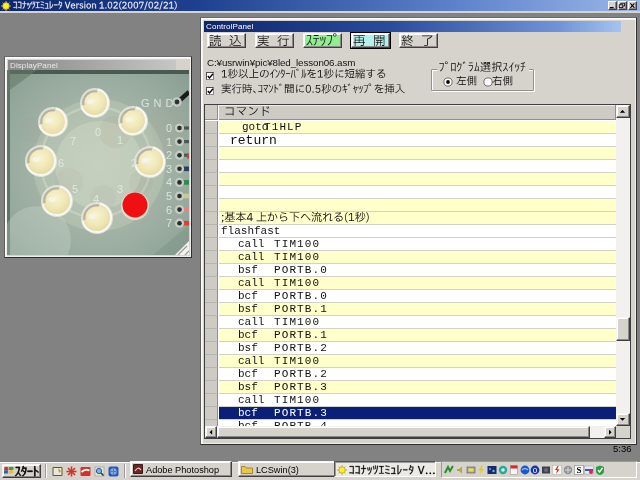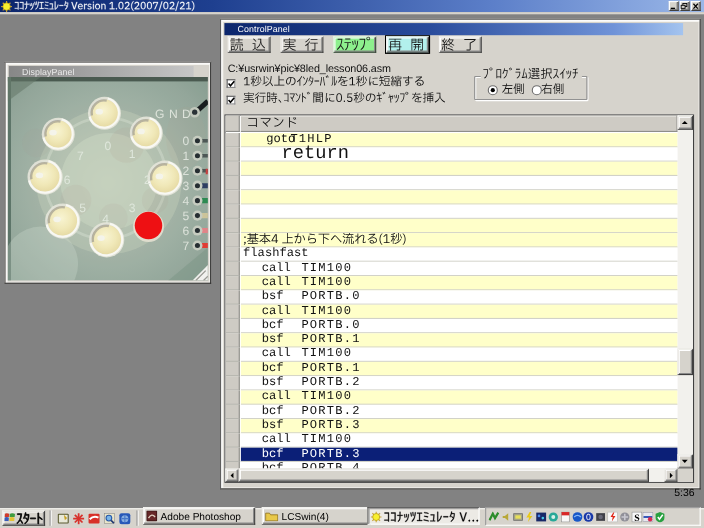--- a/index.html
+++ b/index.html
@@ -2,21 +2,21 @@
 <html><head><meta charset="utf-8"><style>
 html,body{margin:0;padding:0;width:640px;height:480px;overflow:hidden;
  font-family:"Liberation Sans",sans-serif;}
 *{box-sizing:border-box}
 .abs{position:absolute}
 body{position:relative;background:#828282}
 .win{position:absolute;border:1px solid #2f2f2f;border-top-color:#6a6a6a;border-left-color:#5e5e5e;
  background:#d6d3cc;
  box-shadow:inset 1px 1px 0 #fbfbfb, inset 2px 2px 0 #f4f3ef, inset -1px -1px 0 #efeeea}
 .tb{position:absolute;left:3px;right:15px;top:3px;height:11px;
- font-size:8px;color:#fff;line-height:11.5px;padding-left:12px;letter-spacing:0.1px}
+ font-size:8px;color:#fff;line-height:11.5px;padding-left:2px;letter-spacing:0.1px}
 .btn{position:absolute;background:#d6d3cc;border:1px solid #3f3f3f;
  border-top-color:#f6f5f2;border-left-color:#f6f5f2;
  box-shadow:inset -1px -1px 0 #8a8a8a,inset 1px 1px 0 #fff}
 .cell-fix{position:absolute;background:#cecbc4;border-right:1px solid #8e8e8a;
  border-bottom:1px solid #b6b6b0}
 .mono{font-family:"Liberation Mono",monospace;}
 </style></head><body>
 
 <div class="abs" style="left:0;top:0;width:640px;height:11px;background:linear-gradient(90deg,#0c266c,#1e3f8f 30%,#5c7fc9 70%,#9ab7e8)"></div>
 <svg class="abs" style="left:1px;top:1px" width="10" height="10">
@@ -232,21 +232,21 @@
 <div class="cell-fix" style="left:219px;top:105px;width:397px;height:15px;border-bottom-color:#8e8e8a;box-shadow:inset 0 1px 0 #eeede9"></div>
 <svg style="position:absolute;left:224px;top:106px;overflow:visible" width="49" height="16">
     <path d="M9.5 0.0H8.7V-1.0H1.6V-1.7H8.7V-7.2H1.8V-8.0H9.5Z M13.0 -8.0H22.0V-7.3Q21.3 -6.0 20.2 -4.9Q19.1 -3.7 17.7 -2.8Q18.8 -1.7 19.7 -0.7L19.1 -0.1Q17.0 -2.6 14.7 -4.5L15.3 -5.1Q16.3 -4.2 17.1 -3.4Q18.4 -4.2 19.4 -5.2Q20.4 -6.2 21.0 -7.3H13.0Z M28.9 -5.9Q27.2 -7.0 25.3 -7.9L25.7 -8.6Q27.6 -7.7 29.3 -6.6ZM25.4 -1.0Q27.5 -1.4 28.9 -2.1Q30.3 -2.9 31.3 -4.1Q32.4 -5.3 33.1 -7.1L33.8 -6.6Q32.7 -3.8 30.7 -2.3Q28.8 -0.8 25.7 -0.2Z M44.7 -6.8Q44.2 -8.0 43.6 -8.8L44.2 -9.1Q44.9 -8.1 45.3 -7.1ZM39.6 -8.9V-5.7Q42.4 -4.7 45.1 -3.4L44.7 -2.6Q42.1 -4.0 39.6 -4.9V0.5H38.8V-8.9ZM43.4 -6.3Q43.0 -7.3 42.3 -8.3L42.9 -8.6Q43.7 -7.4 44.0 -6.5Z" transform="translate(0,9.4)" fill="#111"></path>
   </svg>
 <div class="cell-fix" style="left:205px;top:121px;width:13px;height:13px"></div>
 <div class="abs" style="left:219px;top:121px;width:397px;height:13px;background:#ffffc9;border-bottom:1px solid #d2d2c8"></div>
 <div class="abs mono" style="left:242px;top:121px;font-size:11px;line-height:13px;color:#111">goto</div>
 <div class="abs mono" style="left:264px;top:121px;font-size:11px;line-height:13px;letter-spacing:1.1px;color:#111">T1HLP</div>
 <div class="cell-fix" style="left:205px;top:134px;width:13px;height:13px"></div>
 <div class="abs" style="left:219px;top:134px;width:397px;height:13px;background:#ffffff;border-bottom:1px solid #d2d2c8"></div>
-<div class="abs mono" style="left:256px;top:134px;font-size:17px;line-height:13px;color:#111">return</div>
+<div class="abs mono" style="left:230px;top:134px;font-size:13px;line-height:13px;color:#111">return</div>
 <div class="cell-fix" style="left:205px;top:147px;width:13px;height:13px"></div>
 <div class="abs" style="left:219px;top:147px;width:397px;height:13px;background:#ffffc9;border-bottom:1px solid #d2d2c8"></div>
 <div class="cell-fix" style="left:205px;top:160px;width:13px;height:13px"></div>
 <div class="abs" style="left:219px;top:160px;width:397px;height:13px;background:#ffffff;border-bottom:1px solid #d2d2c8"></div>
 <div class="cell-fix" style="left:205px;top:173px;width:13px;height:13px"></div>
 <div class="abs" style="left:219px;top:173px;width:397px;height:13px;background:#ffffc9;border-bottom:1px solid #d2d2c8"></div>
 <div class="cell-fix" style="left:205px;top:186px;width:13px;height:13px"></div>
 <div class="abs" style="left:219px;top:186px;width:397px;height:13px;background:#ffffff;border-bottom:1px solid #d2d2c8"></div>
 <div class="cell-fix" style="left:205px;top:199px;width:13px;height:13px"></div>
 <div class="abs" style="left:219px;top:199px;width:397px;height:13px;background:#ffffc9;border-bottom:1px solid #d2d2c8"></div>
@@ -383,21 +383,21 @@
 <svg class="abs" style="left:133px;top:464px" width="10" height="10">
     <rect width="10" height="10" rx="1" fill="#401818"></rect>
     <rect x="1" y="1" width="8" height="8" fill="#682828"></rect>
     <path d="M2 7 Q5 2 8 6" stroke="#e0d0c0" stroke-width="1.2" fill="none"></path>
   </svg>
 <div class="abs" style="left:146px;top:464.5px;font-size:9.2px;color:#000">Adobe Photoshop</div>
 <div class="btn" style="left:238px;top:461px;width:99px;height:16px"></div>
 <svg class="abs" style="left:241px;top:465px" width="12" height="9">
     <path d="M0.5 1.5 L4 1.5 L5 3 L11.5 3 L11.5 8.5 L0.5 8.5 Z" fill="#e8c84a" stroke="#8a6a10" stroke-width="0.7"></path>
   </svg>
-<div class="abs" style="left:256px;top:464.5px;font-size:9.2px;color:#000">LCSwin(4)</div>
+<div class="abs" style="left:256px;top:464.5px;font-size:9.2px;color:#000">LCSwin(3)</div>
 <div class="abs" style="left:334px;top:461px;width:102px;height:16px;background:#eceae5;border:1px solid #fff;border-top-color:#555;border-left-color:#555;box-shadow:inset 1px 1px 0 #9a9a9a"></div>
 <svg class="abs" style="left:337px;top:465px" width="10" height="10">
     <g stroke="#caa43a" stroke-width="1">
       <line x1="5" y1="0" x2="5" y2="10"></line>
       <line x1="0" y1="5" x2="10" y2="5"></line>
       <line x1="1.5" y1="1.5" x2="8.5" y2="8.5"></line>
       <line x1="8.5" y1="1.5" x2="1.5" y2="8.5"></line>
     </g>
     <circle cx="5" cy="5" r="3.2" fill="#f8ef2f" stroke="#b09010" stroke-width="0.6"></circle>
   </svg>

